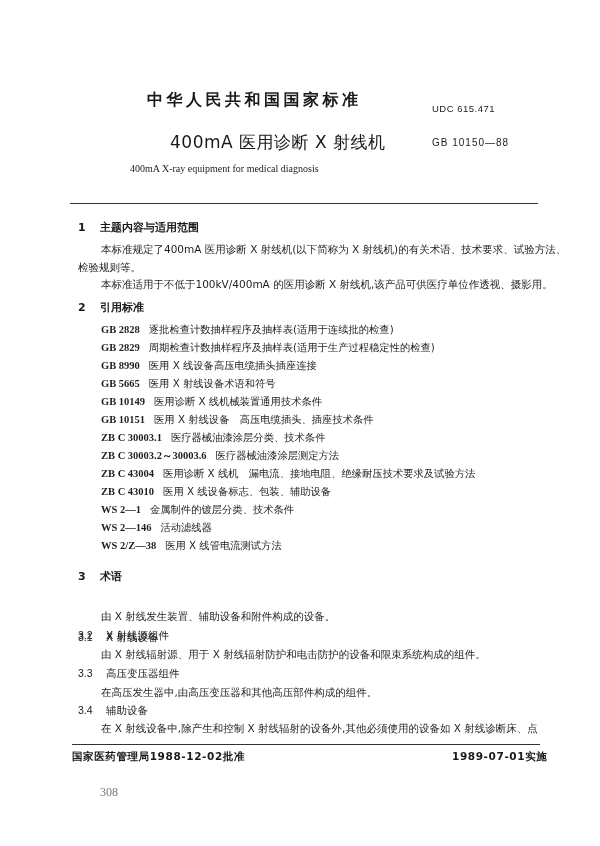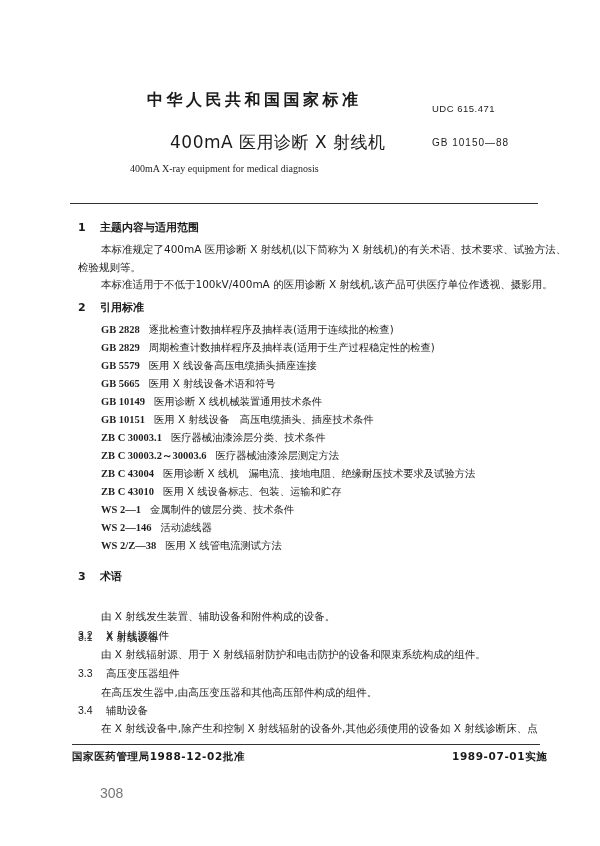--- a/index.html
+++ b/index.html
@@ -13,21 +13,21 @@
   .subtitle { left: 130px; top: 163px; font-size: 10px; font-weight: normal; font-family: "Liberation Serif", serif; color:#222; }
   .rule { position: absolute; height: 0; border-top: 1.5px solid #333; }
   .sec-heading { font-size: 11px; font-weight: bold; font-family: "DejaVu Sans", sans-serif; }
   .sec-heading .num { display: inline-block; width: 22px; }
   .body { font-size: 10.5px; font-family: "DejaVu Sans", sans-serif; color:#1f1f1f; }
   .ref { font-size: 10.3px; font-family: "DejaVu Sans", sans-serif; color:#1f1f1f; }
   .ref .code { display: inline-block; margin-right: 9px; font-family: "Liberation Serif", serif; font-weight: bold; font-size: 10.5px; }
   .term-head { font-size: 10.5px; font-family: "DejaVu Sans", sans-serif; }
   .term-head .num { display: inline-block; width: 28px; font-family: "Liberation Sans", sans-serif; }
   .footer { font-size: 10.5px; font-weight: bold; font-family: "DejaVu Sans", sans-serif; letter-spacing: 0.6px; }
-  .pageno { font-size: 14px; color: #777; font-family: Liberation Sans, sans-serif; }
+  .pageno { font-size: 12px; color: #777; font-family: Liberation Serif, serif; }
 </style>
 </head>
 <body>
 
 <div class="abs std-header">中华人民共和国国家标准</div>
 <div class="abs udc">UDC 615.471</div>
 <div class="abs title">400mA 医用诊断 X 射线机</div>
 <div class="abs gbno">GB 10150—88</div>
 <div class="abs subtitle">400mA X-ray equipment for medical diagnosis</div>
 
@@ -40,28 +40,28 @@
 <div class="abs body" style="left:78px; top:261px;">检验规则等。</div>
 <div class="abs body" style="left:101px; top:278px;">本标准适用于不低于100kV/400mA 的医用诊断 X 射线机,该产品可供医疗单位作透视、摄影用。</div>
 
 <div class="abs sec-heading" style="left:78px; top:300px;">
   <span class="num">2</span><span>引用标准</span>
 </div>
 
 <div>
   <div class="abs ref" style="left:101px; top:323px;"><span class="code">GB 2828</span><span>逐批检查计数抽样程序及抽样表(适用于连续批的检查)</span></div>
   <div class="abs ref" style="left:101px; top:341px;"><span class="code">GB 2829</span><span>周期检查计数抽样程序及抽样表(适用于生产过程稳定性的检查)</span></div>
-  <div class="abs ref" style="left:101px; top:359px;"><span class="code">GB 5579</span><span>医用 X 线设备高压电缆插头插座连接</span></div>
+  <div class="abs ref" style="left:101px; top:359px;"><span class="code">GB 8990</span><span>医用 X 线设备高压电缆插头插座连接</span></div>
   <div class="abs ref" style="left:101px; top:377px;"><span class="code">GB 5665</span><span>医用 X 射线设备术语和符号</span></div>
   <div class="abs ref" style="left:101px; top:395px;"><span class="code">GB 10149</span><span>医用诊断 X 线机械装置通用技术条件</span></div>
   <div class="abs ref" style="left:101px; top:413px;"><span class="code">GB 10151</span><span>医用 X 射线设备　高压电缆插头、插座技术条件</span></div>
   <div class="abs ref" style="left:101px; top:431px;"><span class="code">ZB C 30003.1</span><span>医疗器械油漆涂层分类、技术条件</span></div>
   <div class="abs ref" style="left:101px; top:449px;"><span class="code">ZB C 30003.2～30003.6</span><span>医疗器械油漆涂层测定方法</span></div>
   <div class="abs ref" style="left:101px; top:467px;"><span class="code">ZB C 43004</span><span>医用诊断 X 线机　漏电流、接地电阻、绝缘耐压技术要求及试验方法</span></div>
-  <div class="abs ref" style="left:101px; top:485px;"><span class="code">ZB C 43010</span><span>医用 X 线设备标志、包装、运输和贮存</span></div>
+  <div class="abs ref" style="left:101px; top:485px;"><span class="code">ZB C 43010</span><span>医用 X 线设备标志、包装、辅助设备</span></div>
   <div class="abs ref" style="left:101px; top:503px;"><span class="code">WS 2—1</span><span>金属制件的镀层分类、技术条件</span></div>
   <div class="abs ref" style="left:101px; top:521px;"><span class="code">WS 2—146</span><span>活动滤线器</span></div>
   <div class="abs ref" style="left:101px; top:539px;"><span class="code">WS 2/Z—38</span><span>医用 X 线管电流测试方法</span></div>
 
 </div>
 
 <div class="abs sec-heading" style="left:78px; top:569px;">
   <span class="num">3</span><span>术语</span>
 </div>
 

